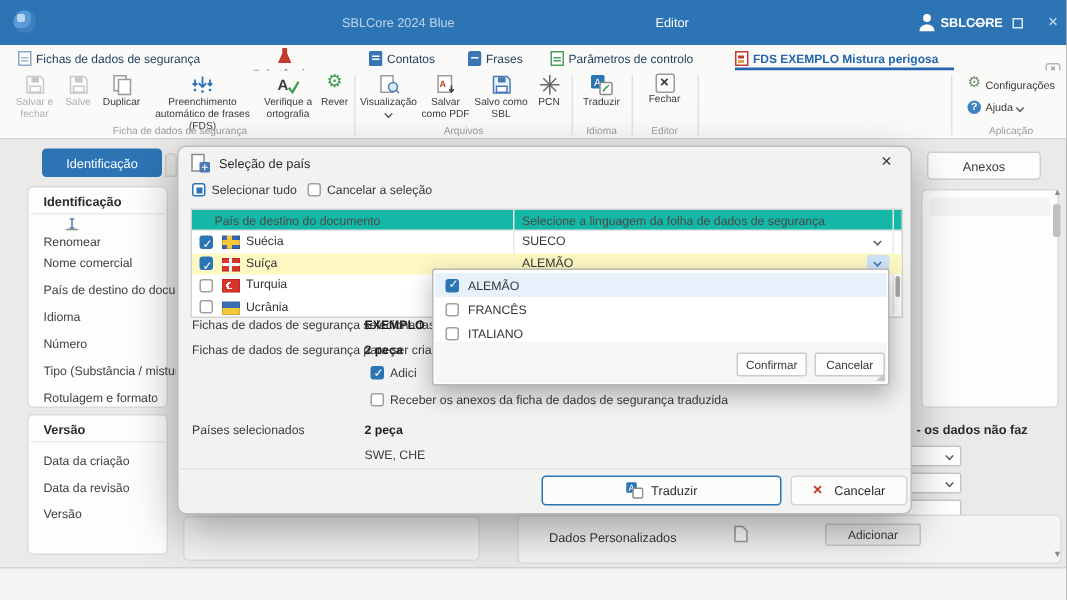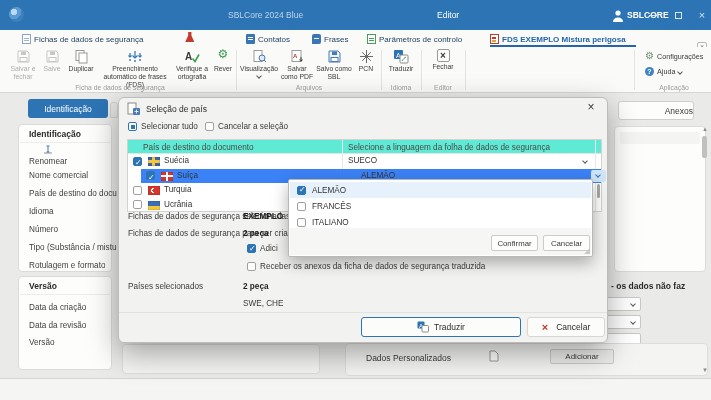--- a/index.html
+++ b/index.html
@@ -62,23 +62,23 @@
     border:1px solid #bcbcba;border-radius:6px;box-shadow:0 10px 30px rgba(0,0,0,.35);z-index:30;font-size:8.2px;}
   .dlg-title{position:absolute;left:27px;top:6px;font-size:8.5px;color:#2b2b29;}
   .dlg-close{position:absolute;right:8px;top:2px;font-size:12px;color:#3a3a38;width:16px;text-align:center;}
   .tb-item{position:absolute;top:24px;display:flex;align-items:center;gap:4px;font-size:8.2px;color:#3a3a38;}
   .cb{width:9px;height:9px;border:1px solid #a0a09e;border-radius:2px;background:#fff;position:relative;flex:0 0 auto;display:inline-block;}
   .cb.on{background:#2d74b5;border-color:#2d74b5;}
   .cb.on::after{content:"\2713";position:absolute;left:1px;top:-1.5px;color:#fff;font-size:8px;}
   .cb.part{border-color:#2d74b5;}
   .cb.part::after{content:"";position:absolute;left:1.5px;top:1.5px;width:4px;height:4px;background:#2d74b5;}
   .dtable{position:absolute;left:8px;top:41px;width:475px;height:73px;background:#fff;border:1px solid #d2d2d0;}
-  .dthead{position:absolute;left:0;top:0;right:0;height:14px;background:#5eead4;border-bottom:1px solid #e4e4e2;color:#4a4a48;}
+  .dthead{position:absolute;left:0;top:0;right:0;height:14px;background:#14b8a6;border-bottom:1px solid #e4e4e2;color:#4a4a48;}
   .dtrow{position:absolute;left:0;right:0;height:14.5px;line-height:14.5px;}
-  .dtrow.sel{background:#3b82f6;margin-left:13px;}
+  .dtrow.sel{background:#fef9c3;}
   .rowcb{position:absolute;left:5px;top:2.5px;}
   .flag{position:absolute;left:20px;top:3px;width:12px;height:9px;box-shadow:inset 0 0 0 0.5px rgba(0,0,0,.18);}
   .flag-se{background:linear-gradient(to bottom,transparent 0 3px,#f6c73c 3px 6px,transparent 6px),linear-gradient(to right,#3a66ad 0 3.5px,#f6c73c 3.5px 6.5px,#3a66ad 6.5px);}
   .flag-ch{background:linear-gradient(to bottom,transparent 0 3.5px,#fff 3.5px 5.5px,transparent 5.5px),linear-gradient(to right,#d8342a 0 5px,#fff 5px 7px,#d8342a 7px);}
   .flag-tr{background:radial-gradient(circle at 6px 4.5px,#d8342a 0 1.7px,transparent 1.7px),radial-gradient(circle at 5px 4.5px,#fff 0 2.3px,transparent 2.3px),#d8342a;}
   .flag-ua{background:linear-gradient(#3b6fb5 0 4.5px,#f2c93c 4.5px);}
   .ctext{position:absolute;left:36px;top:0;color:#333;}
   .ltext{position:absolute;left:220px;top:0;color:#333;}
   .rowchev{position:absolute;left:455px;top:5px;}
   .ilabel{position:absolute;left:9px;color:#3a3a38;white-space:nowrap;}
@@ -121,21 +121,21 @@
       </span>
     <span class="winbtn" style="left:666px;">
         <span class="max-glyph"></span>
       </span>
     <span class="winbtn" style="left:690px;">
         <span>×</span>
       </span>
   </div>
 
   <div class="tabstrip">
-    <div class="tab" style="left:22px;">
+    <div class="tab" style="left:12px;">
       <span class="ticon ti-doc"></span>
       <span>Fichas de dados de segurança</span>
     </div>
     <div class="tab" style="left:168px;flex-direction:column;">
       <span class="ticon ti-flask"></span>
       <span>Substâncias</span>
     </div>
     <div class="tab" style="left:246px;">
       <span class="ticon ti-book"></span>
       <span>Contatos</span>
@@ -324,21 +324,21 @@
   </div>
 
   <div class="panel" style="left:18px;top:276px;width:94px;height:94px;">
     <div class="panel-h">Versão</div>
     <div class="panel-div"></div>
     <div class="pitem" style="top:26px;">Data da criação</div>
     <div class="pitem" style="top:44px;">Data da revisão</div>
     <div class="pitem" style="top:61px;">Versão</div>
   </div>
 
-  <div class="whitebtn" style="left:618px;top:101px;width:76px;height:19px;justify-content:flex-end;">
+  <div class="whitebtn" style="left:618px;top:101px;width:76px;height:19px;">
     <span>Anexos</span>
   </div>
   <div class="panel" style="left:614px;top:126px;width:92px;height:146px;">
     <div class="abs" style="left:5px;top:5px;width:80px;height:12px;background:#f4f4f2;border-radius:2px;"></div>
   </div>
   <span class="abs" style="left:702px;top:126px;font-size:6px;color:#8a8a88;">▲</span>
   <div class="sbar-thumb" style="left:702px;top:136px;width:5px;height:22px;"></div>
 
   <div class="abs" style="left:611px;top:281px;width:96px;font-size:8.5px;font-weight:bold;color:#2b2b29;white-space:nowrap;overflow:hidden;">- os dados não faz</div>
   <div class="stubfield" style="left:598px;top:297px;width:43px;height:14px;">

